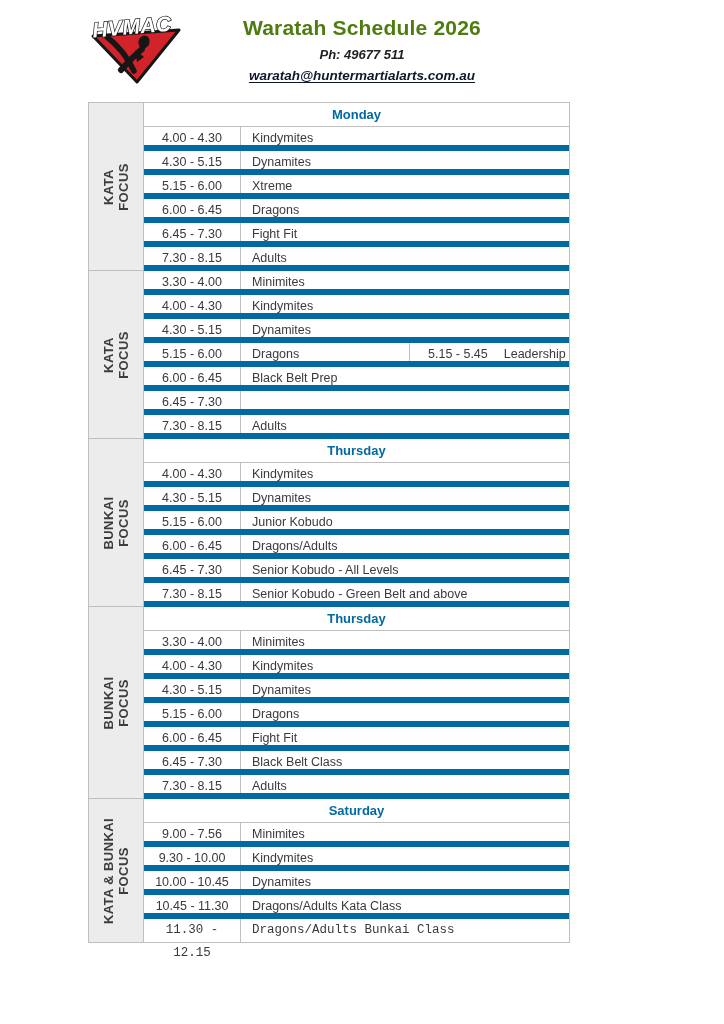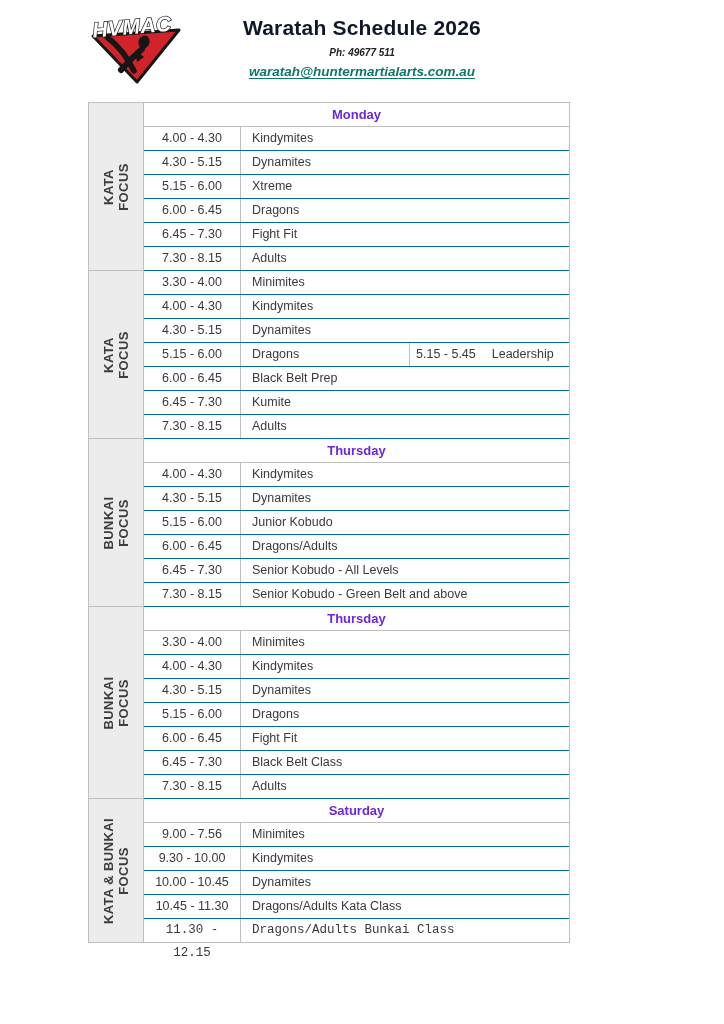--- a/index.html
+++ b/index.html
@@ -20,38 +20,38 @@
   }
   .header-block {
     position: absolute;
     left: 0; top: 16px;
     width: 724px;
     text-align: center;
   }
   .page-title {
     font-size: 21px;
     font-weight: bold;
-    color: #0f172a;
+    color: #4d7c0f;
     margin: 0;
     letter-spacing: 0.2px;
   }
   .phone {
     margin-top: 7px;
-    font-size: 10px;
+    font-size: 13px;
     font-style: italic;
     font-weight: 600;
     color: #222222;
   }
   .email {
     display: inline-block;
     margin-top: 6px;
     font-size: 13.5px;
     font-style: italic;
     font-weight: 600;
-    color: #0f766e;
+    color: #0f172a;
     text-decoration: underline;
     text-underline-offset: 2px;
   }
 
   
   .schedule {
     position: absolute;
     left: 88px; top: 102px;
     width: 482px;
     border: 1px solid #bfbfbf;
@@ -81,26 +81,26 @@
     line-height: 15px;
   }
   .sec-body { flex: 1; display: flex; flex-direction: column; min-width: 0; }
   .day-header {
     height: 24px;
     line-height: 23px;
     border-bottom: 1px solid #bfbfbf;
     text-align: center;
     font-size: 13px;
     font-weight: bold;
-    color: #6d28d9;
+    color: #0369a1;
   }
   .row {
     height: 24px;
     display: flex;
-    border-bottom: 1px solid #0369a1;
+    border-bottom: 6px solid #0369a1;
     font-size: 12.5px;
     color: #3a3a3a;
   }
   .section:last-child .row:last-child { border-bottom: none; height: 23px; font-family: Liberation Mono, monospace; }
   .time {
     width: 97px;
     flex: 0 0 97px;
     border-right: 1px solid #bfbfbf;
     text-align: center;
     line-height: 23px;
@@ -110,21 +110,21 @@
     display: flex;
     line-height: 23px;
     min-width: 0;
     justify-content: flex-end;
   }
   .cls-name { padding-left: 11px; flex: 1; white-space: nowrap; }
   .cls-name.fixed { flex: 0 0 168px; }
   .extra {
     flex: 1;
     border-left: 1px solid #bfbfbf;
-    padding-left: 6px;
+    padding-left: 18px;
     white-space: nowrap;
   }
   .extra .extra-name { margin-left: 16px; }
 </style>
 </head>
 <body>
 
 <div class="logo">
   <svg viewBox="0 0 108 76" width="108" height="76">
 
@@ -229,23 +229,20 @@
           </div>
         </div>
         <div class="row">
           <div class="time">6.00 - 6.45</div>
           <div class="cls">
             <div class="cls-name">Black Belt Prep</div>
           </div>
         </div>
         <div class="row">
           <div class="time">6.45 - 7.30</div>
-          <div class="cls">
-            <div class="cls-name">Kumite</div>
-          </div>
         </div>
         <div class="row">
           <div class="time">7.30 - 8.15</div>
           <div class="cls">
             <div class="cls-name">Adults</div>
           </div>
         </div>
       </div>
     </div>
     <div class="section">

